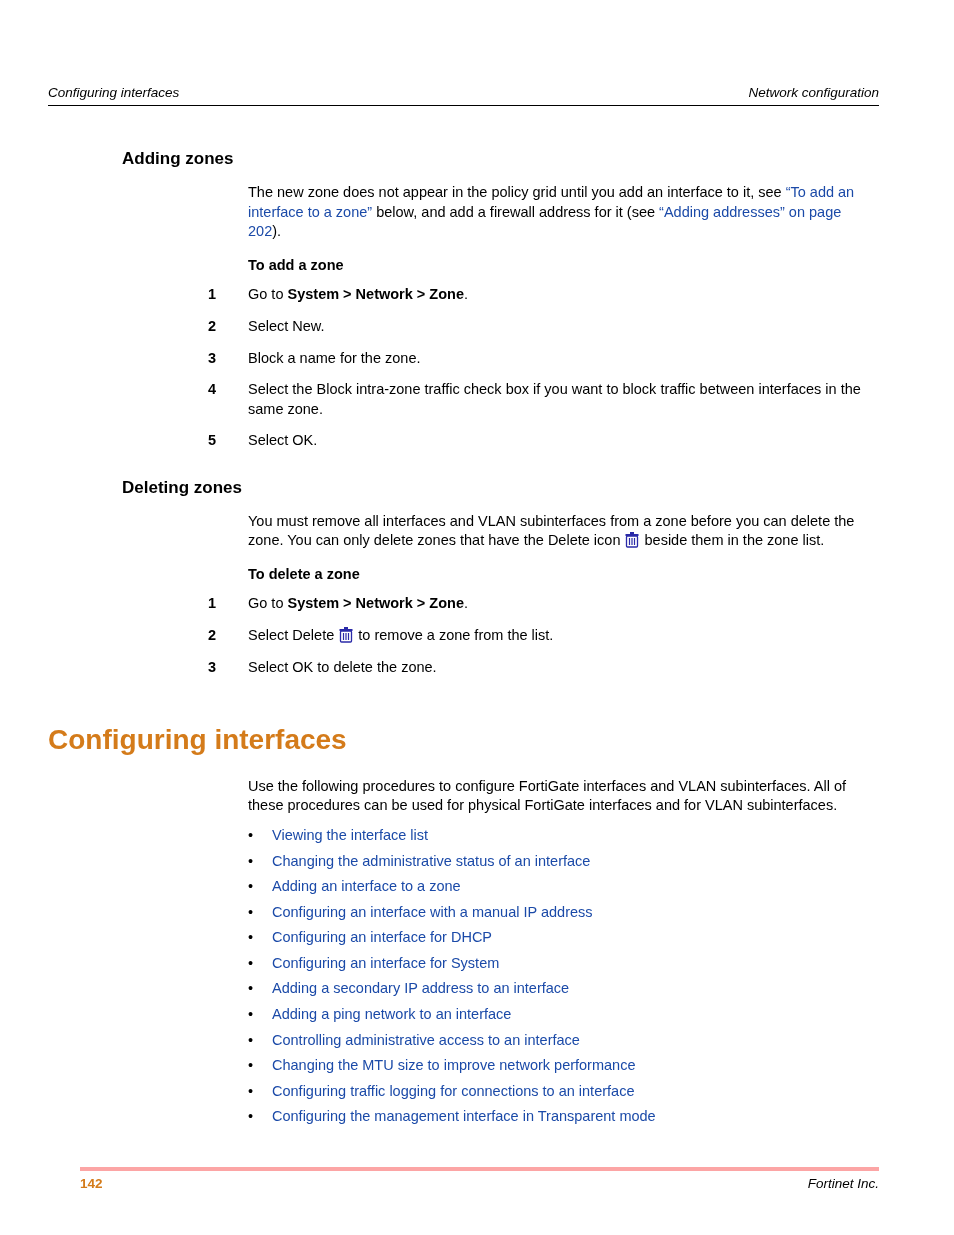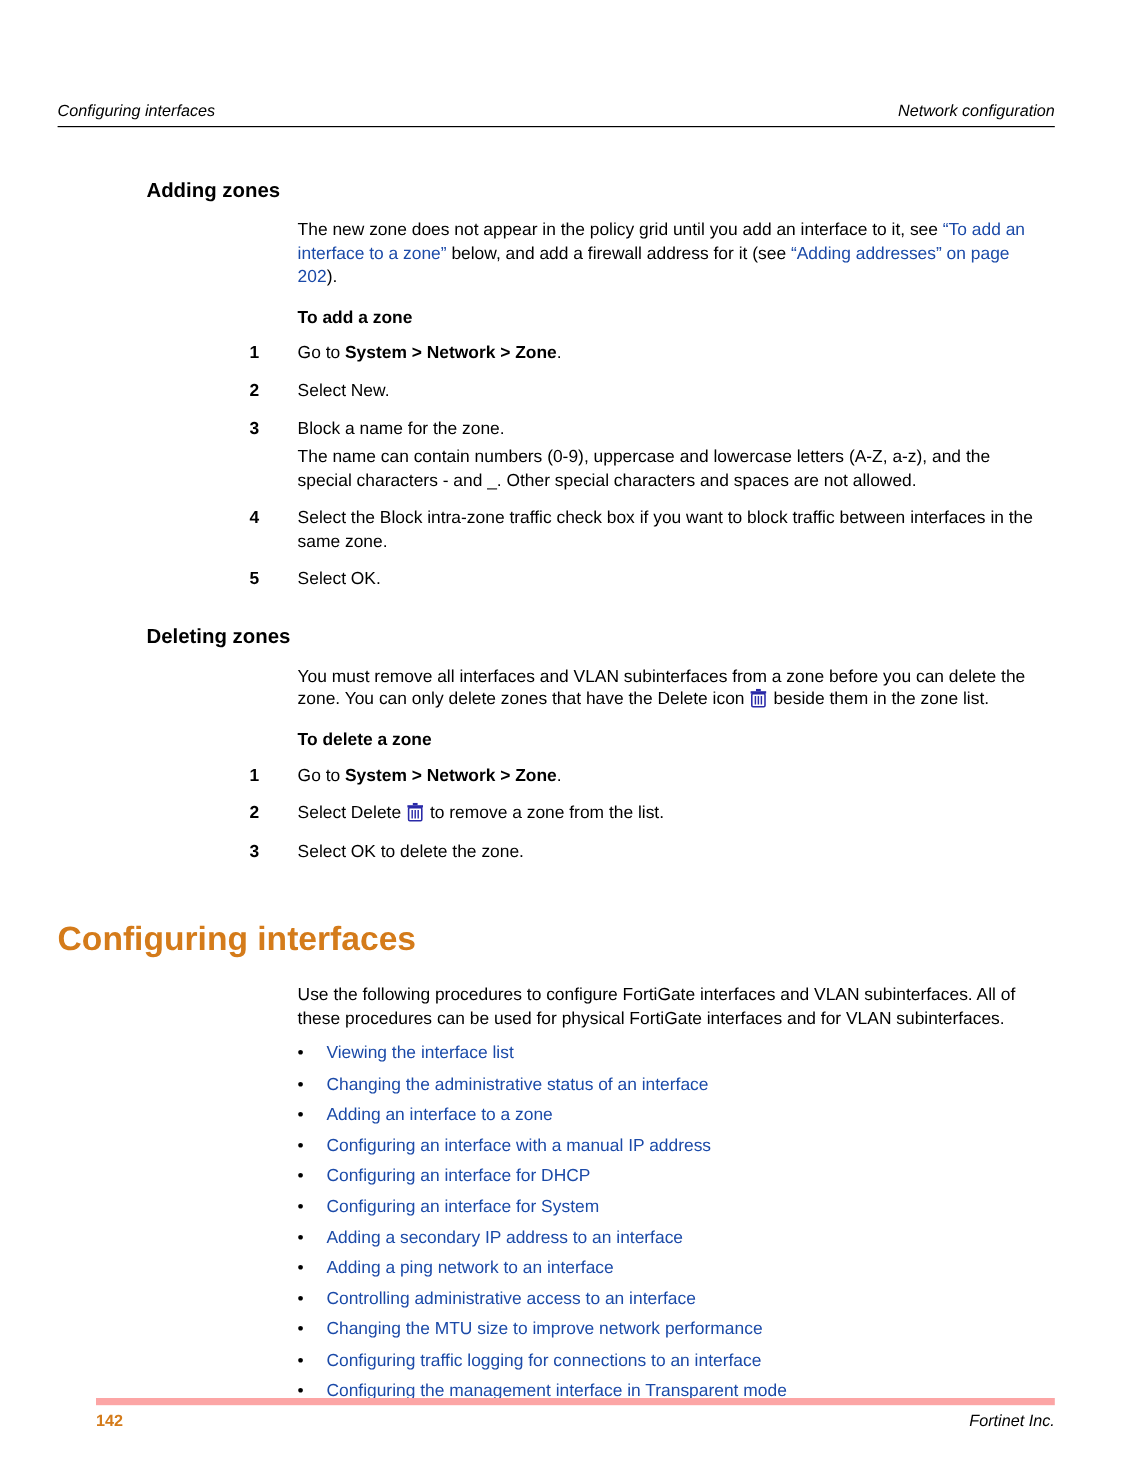--- a/index.html
+++ b/index.html
@@ -70,21 +70,21 @@
   .bullet .dot {
     width: 24px;
     flex-shrink: 0;
     text-align: left;
   }
   .footer {
     position: absolute;
     left: 80px;
     right: 75px;
     bottom: 42px;
-    border-top: 6px solid #fca5a5;
+    border-top: 4px solid #fca5a5;
     padding-top: 4px;
     display: flex;
     justify-content: space-between;
     font-size: 13.5px;
   }
   .footer .pagenum { color: #d47b1a; font-weight: bold; }
   .footer .brand { font-style: italic; }
   strong { font-weight: bold; }
   .trash-icon {
     display: inline-block;
@@ -122,21 +122,20 @@
       <div class="step-num">2</div>
       <div class="step-body">
         <p>Select New.</p>
       </div>
     </div>
 
     <div class="step">
       <div class="step-num">3</div>
       <div class="step-body">
         <p>Block a name for the zone.</p>
-        <p>The name can contain numbers (0-9), uppercase and lowercase letters (A-Z, a-z), and the special characters - and _. Other special characters and spaces are not allowed.</p>
       </div>
     </div>
 
     <div class="step">
       <div class="step-num">4</div>
       <div class="step-body">
         <p>Select the Block intra-zone traffic check box if you want to block traffic between interfaces in the same zone.</p>
       </div>
     </div>
 

